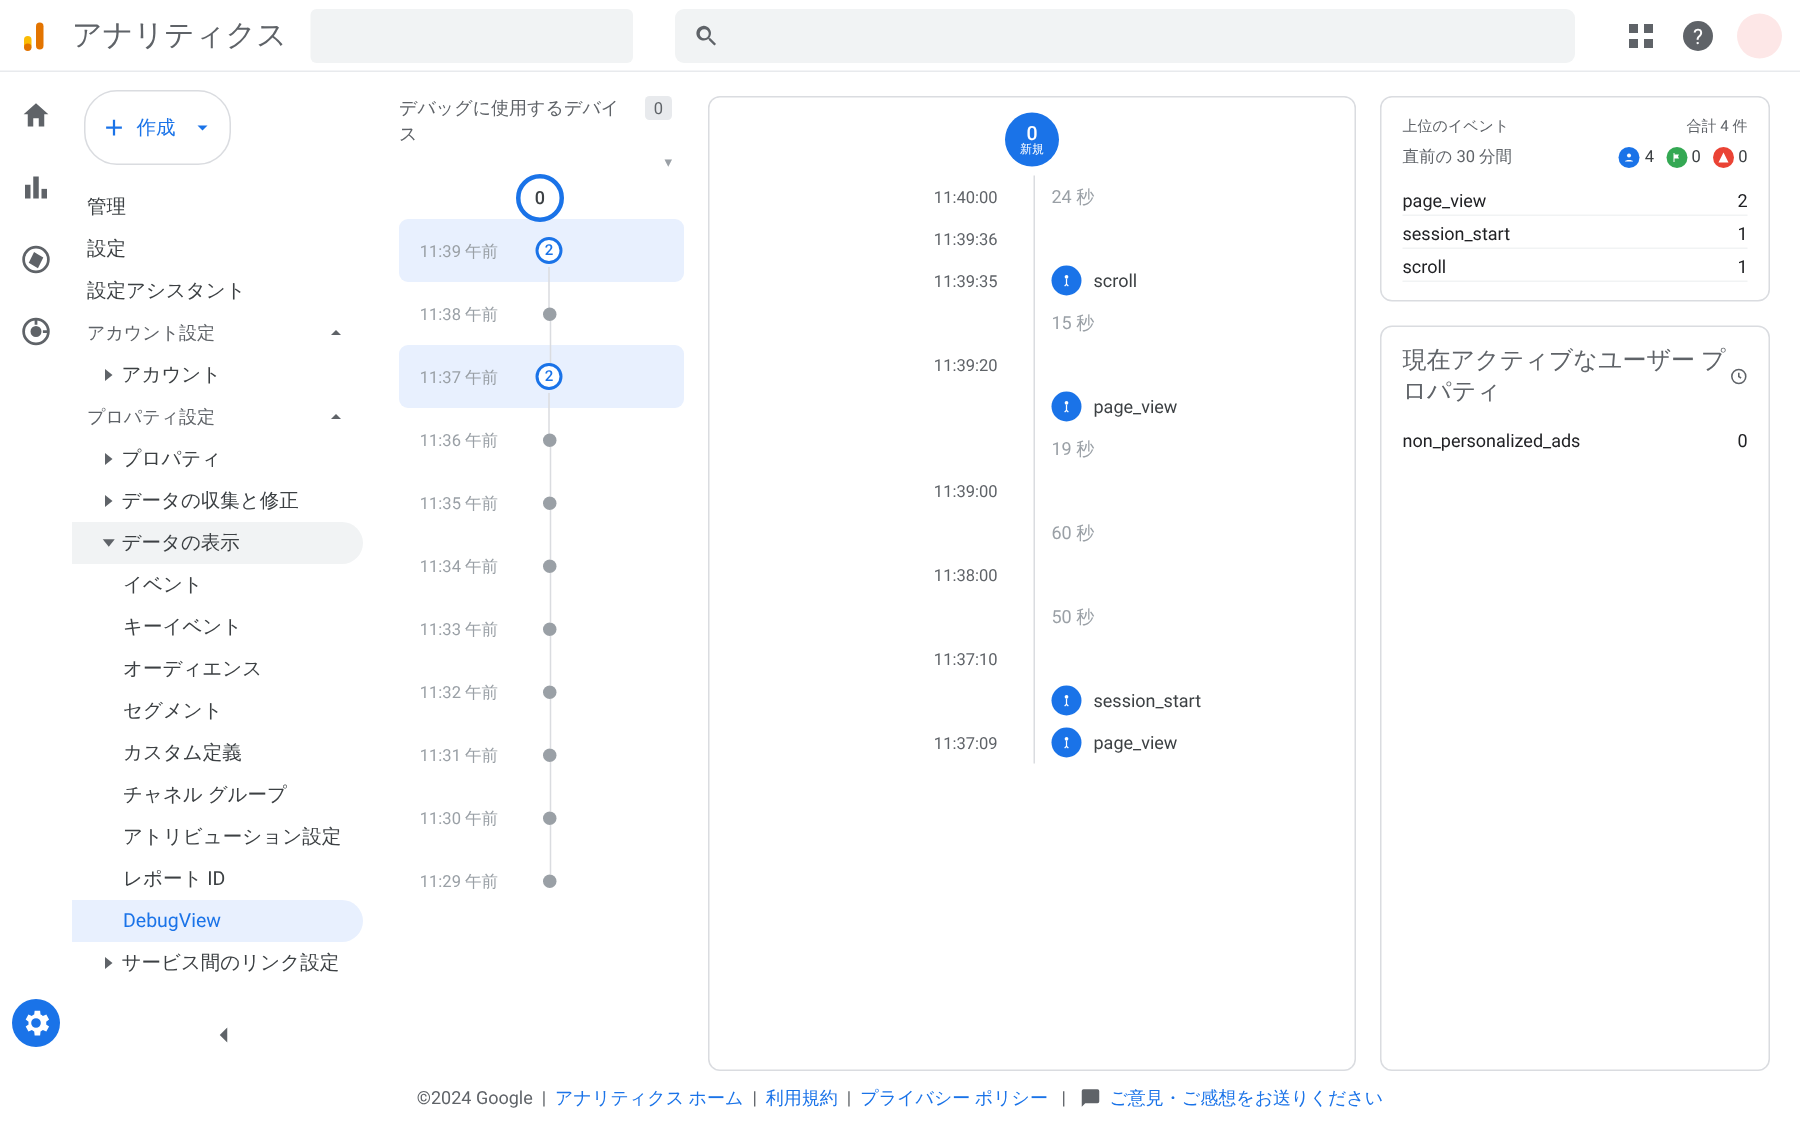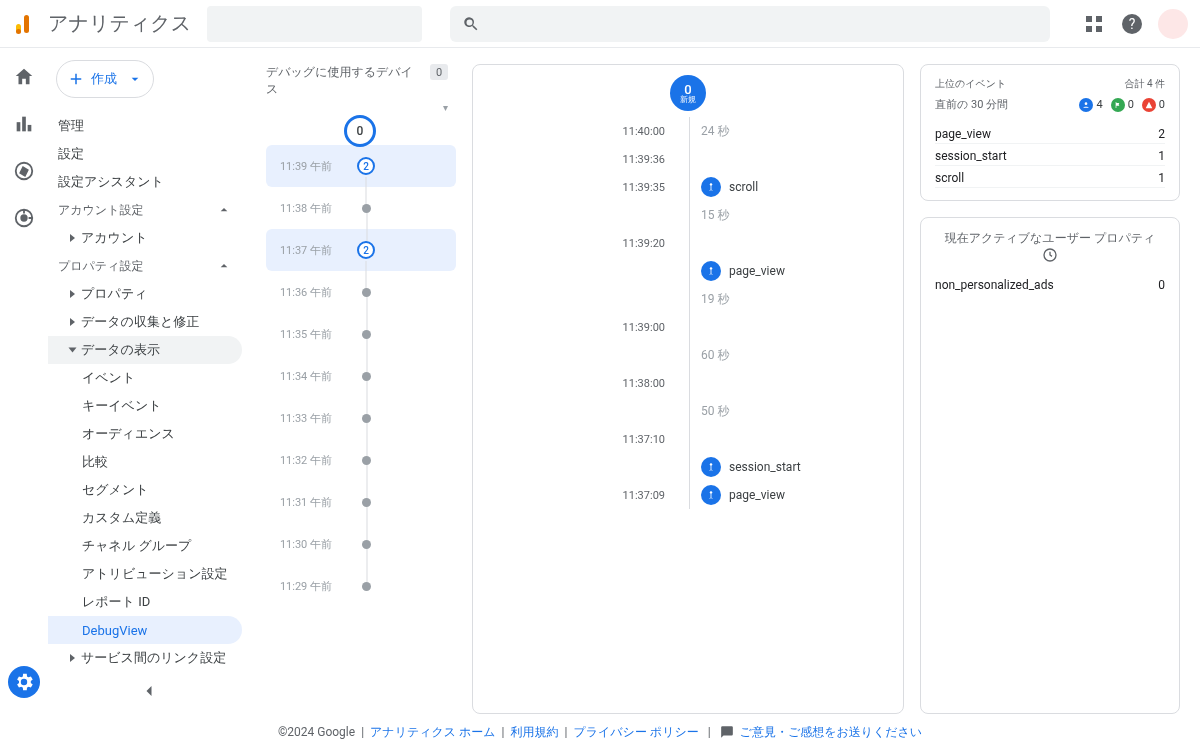--- a/index.html
+++ b/index.html
@@ -16,21 +16,21 @@
 .icon-btn { width: 24px; height: 24px; display: flex; align-items: center; justify-content: center; color: #5f6368; cursor: pointer; }
 .avatar { width: 30px; height: 30px; border-radius: 50%; background: #fde7e7; }
 
 
 .layout { display: flex; height: calc(100vh - 48px - 36px); }
 .rail { width: 48px; display: flex; flex-direction: column; align-items: center; padding-top: 18px; gap: 22px; }
 .rail svg { width: 22px; height: 22px; }
 .rail .gear-wrap { margin-top: auto; margin-bottom: 16px; width:32px; height:32px; background:#1a73e8; border-radius:50%; display:flex;align-items:center;justify-content:center;}
 
 .sidenav { width: 202px; padding: 12px 8px 0 0; position: relative; }
-.create-btn { display: inline-flex; align-items: center; gap: 6px; border: 1px solid #dadce0; border-radius: 22px; height: 38px; padding: 0 10px 0 10px; color: #1a73e8; font-size: 13px; cursor: pointer; margin-left:8px; }
+.create-btn { display: inline-flex; align-items: center; gap: 6px; border: 1px solid #dadce0; border-radius: 22px; height: 50px; padding: 0 10px 0 10px; color: #1a73e8; font-size: 13px; cursor: pointer; margin-left:8px; }
 .navlist { margin-top: 14px; font-size: 13px; color: #3c4043; }
 .navitem { display: flex; align-items: center; height: 28px; padding: 0 10px 0 10px; border-radius: 0 14px 14px 0; cursor: pointer; gap: 6px;}
 .navitem.lvl1 { padding-left: 10px; }
 .navitem.lvl2 { padding-left: 22px; }
 .navitem.lvl3 { padding-left: 34px; }
 .navitem.header-row { color: #5f6368; font-size: 12px; justify-content: space-between; }
 .navitem.active { background: #e8f0fe; color: #1a73e8; }
 .navitem.expanded { background: #f1f3f4; }
 .chev { margin-left: auto; }
 .tri { width:0;height:0;border-top:4px solid transparent;border-bottom:4px solid transparent;border-left:5px solid #5f6368; }
@@ -70,21 +70,21 @@
 .pill .picon{ color:#e8710a; font-size:12px;}
 
 .rcol{ width:260px; display:flex; flex-direction:column; gap:16px;}
 .card{ border:1px solid #dadce0; border-radius:8px; padding:12px 14px; }
 .card-hdr{ display:flex; justify-content:space-between; align-items:center; font-size:10px; color:#5f6368; margin-bottom:6px;}
 .summary-row{ display:flex; justify-content:space-between; align-items:center; font-size:11px; color:#5f6368; margin-bottom:10px;}
 .chips{ display:flex; gap:8px; align-items:center;}
 .chip{ display:flex; align-items:center; gap:3px; font-size:11px; color:#3c4043;}
 .cdot{ width:14px;height:14px;border-radius:50%; display:flex;align-items:center;justify-content:center;}
 .ev-row{ display:flex; justify-content:space-between; font-size:12px; padding:5px 0 2px; border-bottom:1px solid #f1f3f4;}
-.prop-hdr{ display:flex; justify-content:space-between; align-items:center; font-size:12px; color:#5f6368;flex-direction:column;}
+.prop-hdr{ display:flex; justify-content:space-between; align-items:center; font-size:16px; color:#5f6368;}
 
 .footer{ height:36px; display:flex; align-items:center; justify-content:center; gap:6px; font-size:12px; color:#5f6368; border-top:0;}
 .footer a{ color:#1a73e8; text-decoration:none;}
 </style>
 </head>
 <body>
 
 <div class="header">
   <div class="logo-mark">
     <svg viewBox="0 0 24 24">
@@ -200,23 +200,20 @@
       <div class="navitem lvl3">
           <span>イベント</span>
         </div>
       <div class="navitem lvl3">
           <span>キーイベント</span>
         </div>
       <div class="navitem lvl3">
           <span>オーディエンス</span>
         </div>
       <div class="navitem lvl3">
-          <span>比較</span>
-        </div>
-      <div class="navitem lvl3">
           <span>セグメント</span>
         </div>
       <div class="navitem lvl3">
           <span>カスタム定義</span>
         </div>
       <div class="navitem lvl3">
           <span>チャネル グループ</span>
         </div>
       <div class="navitem lvl3">
           <span>アトリビューション設定</span>

